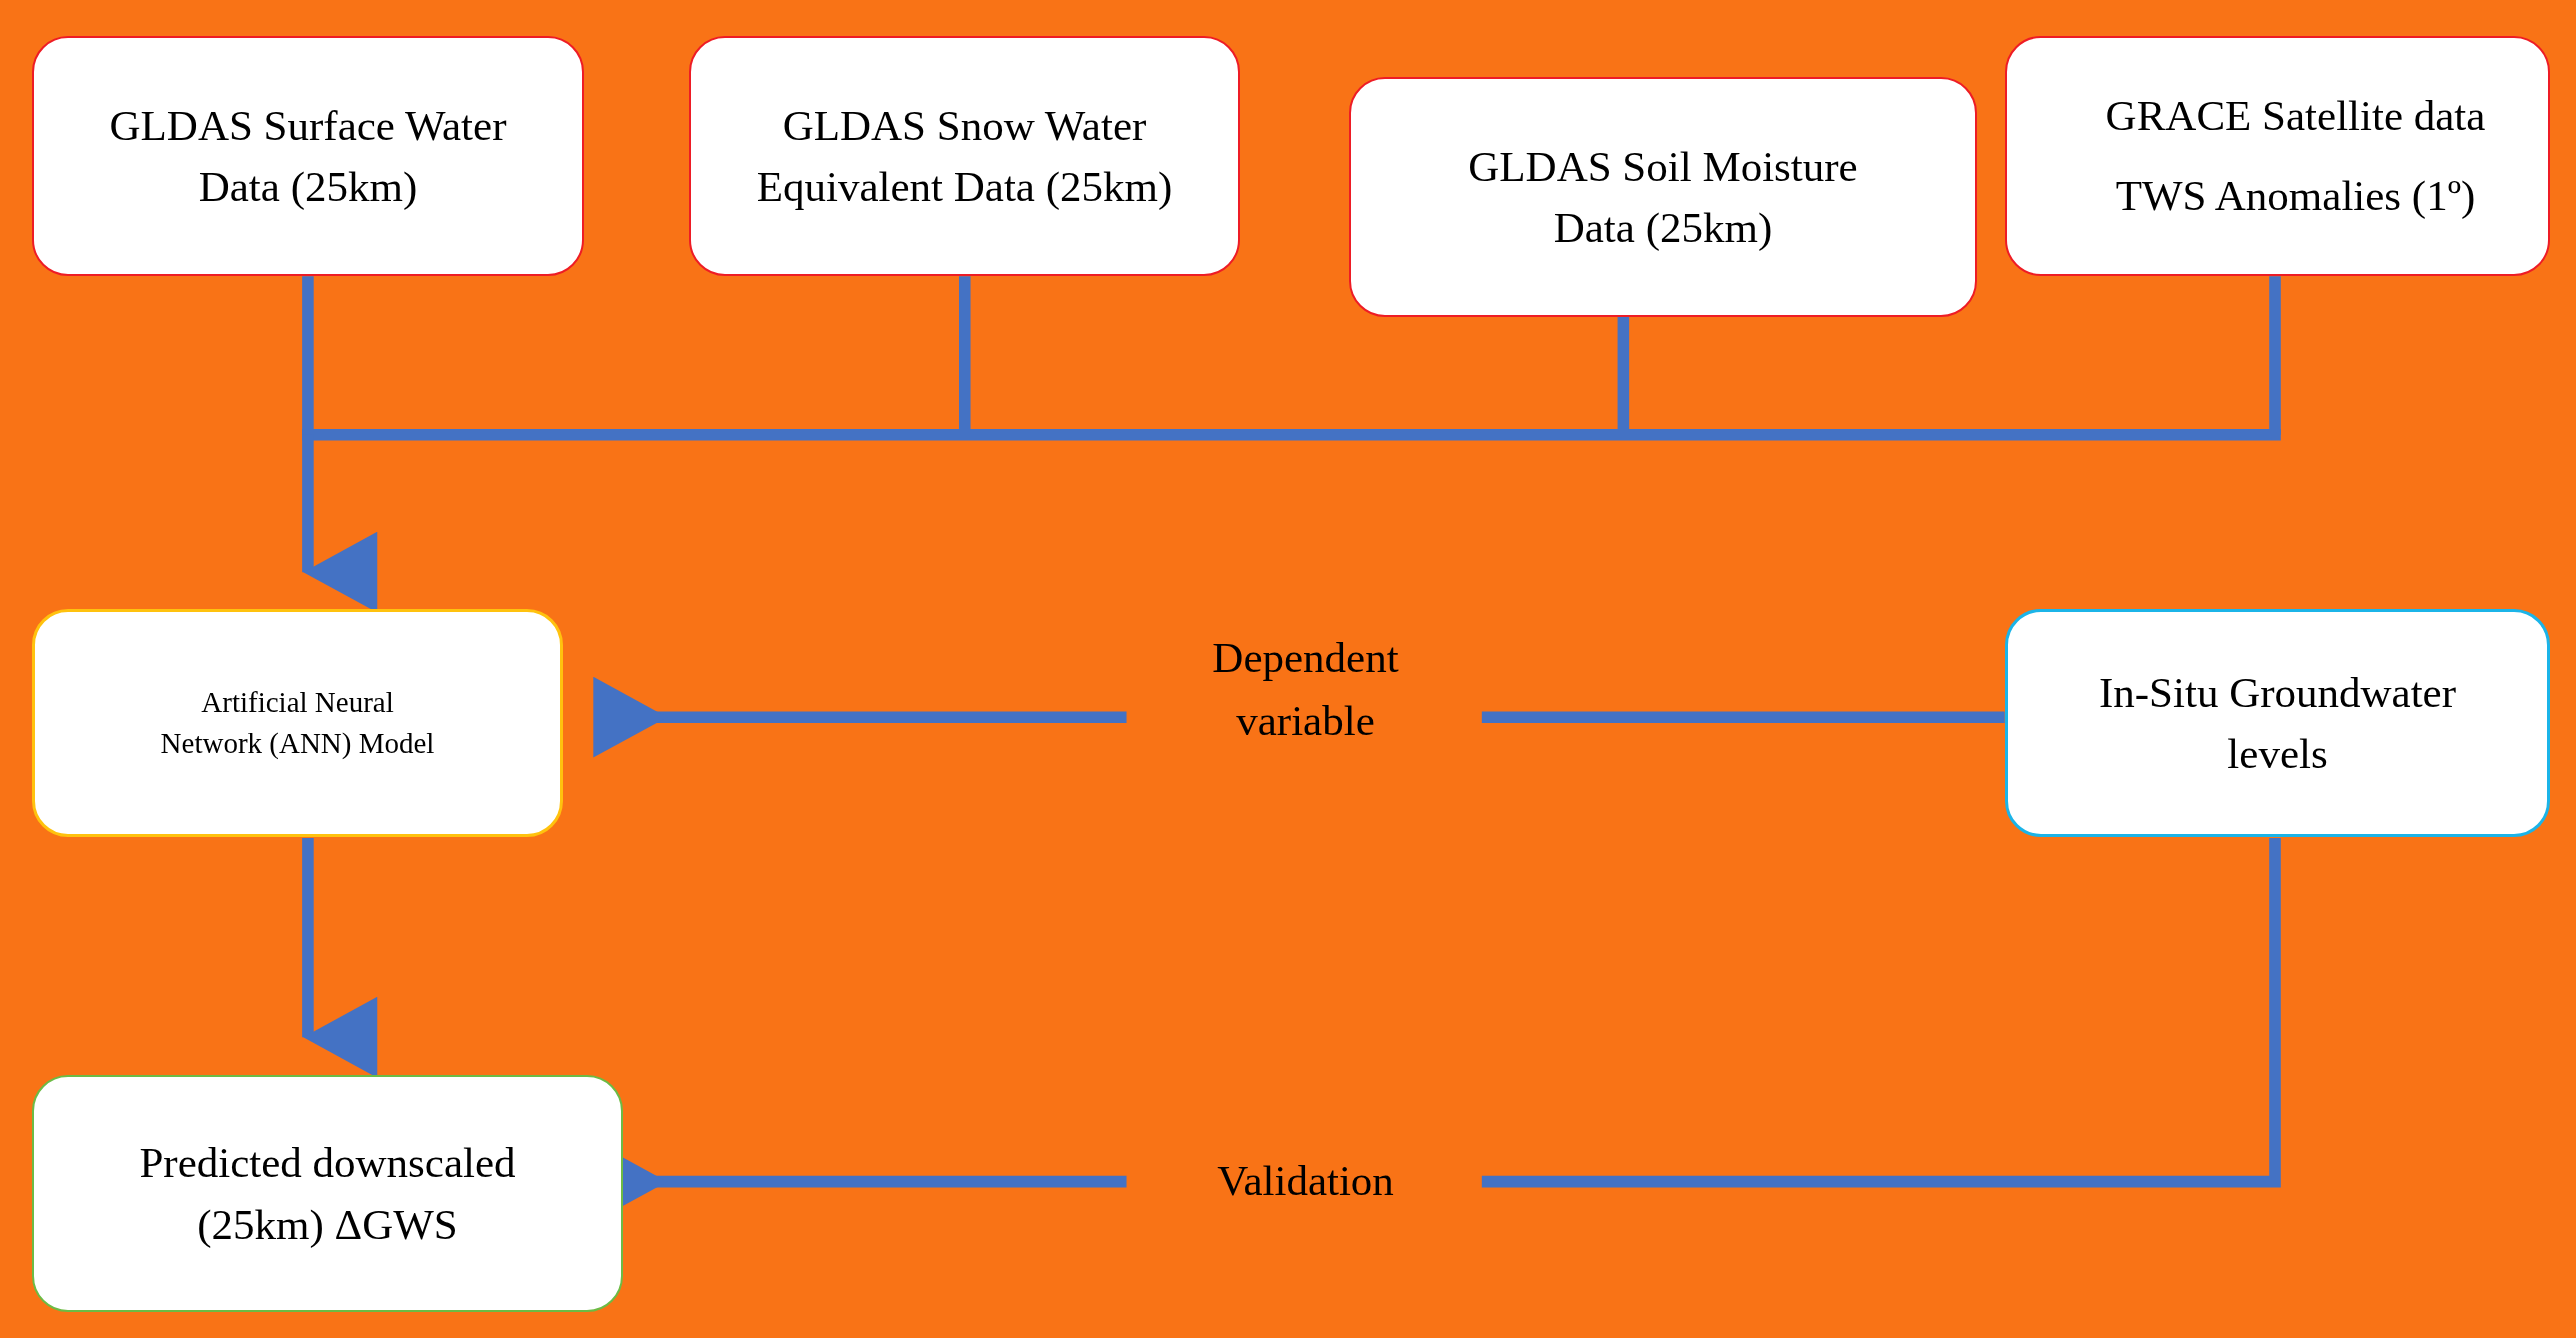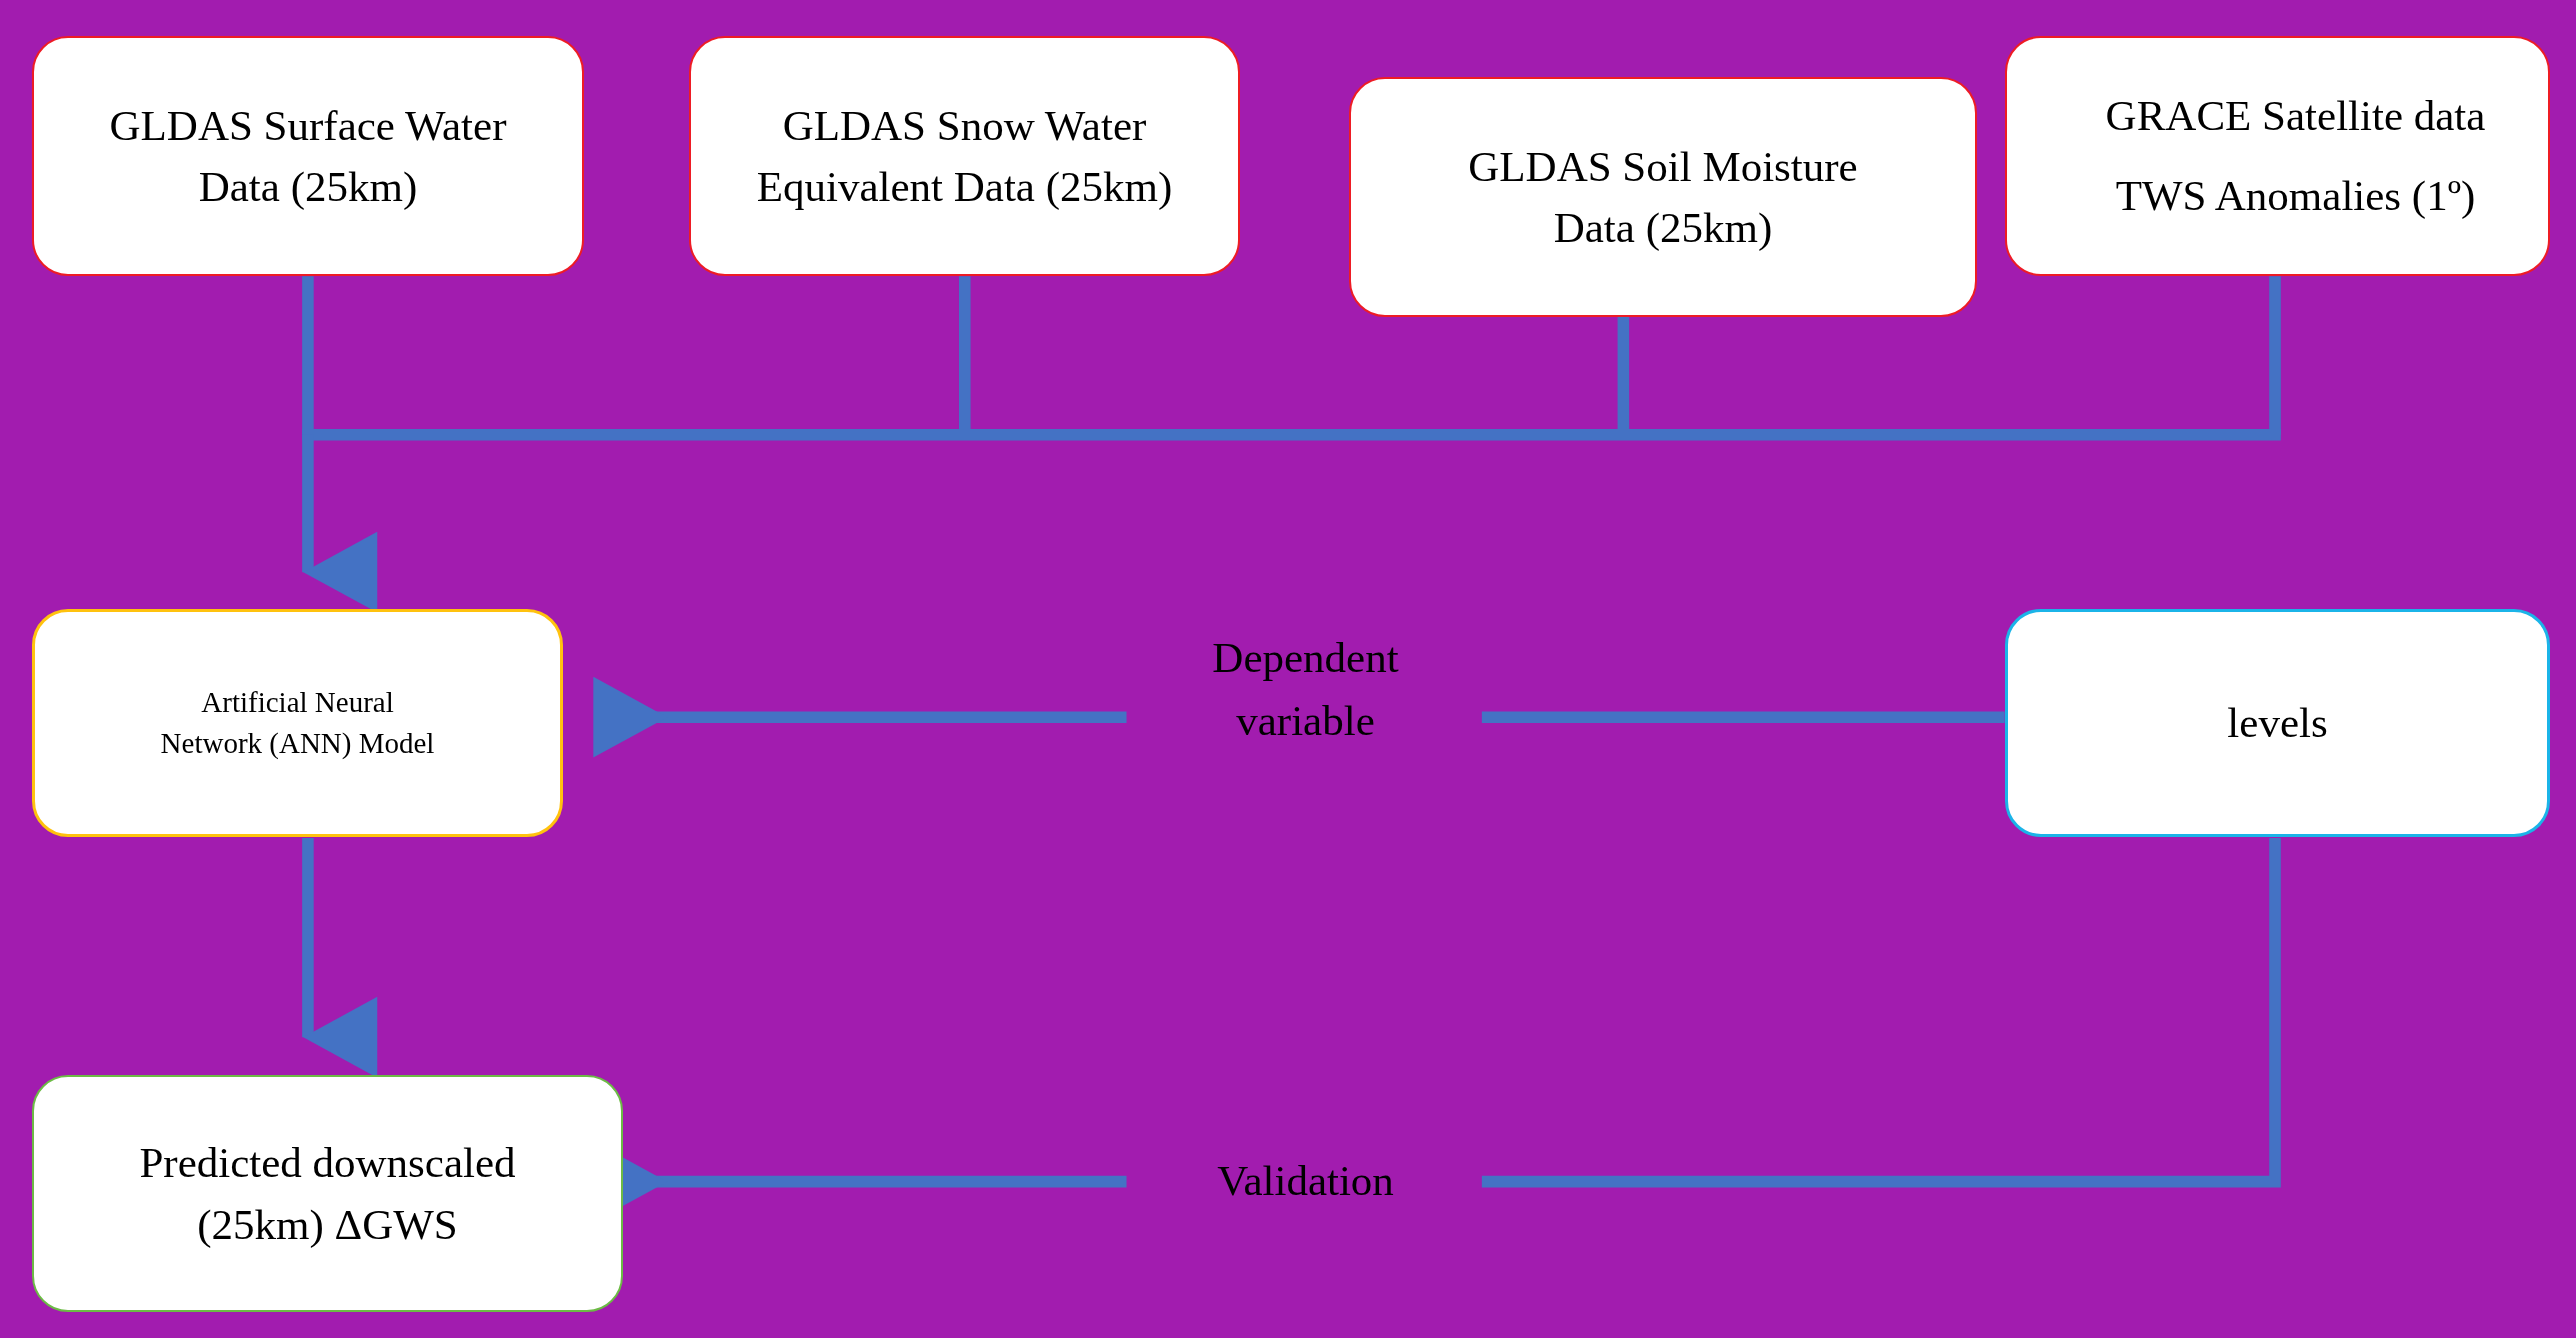--- a/index.html
+++ b/index.html
@@ -8,21 +8,21 @@
     padding: 0;
     background: #ffffff;
   }
   body {
     font-family: "Liberation Serif", "DejaVu Serif", serif;
   }
   #stage {
     position: relative;
     width: 2576px;
     height: 1339px;
-    background: #a21caf;
+    background: #f97316;
     overflow: hidden;
   }
   #flow-svg {
     position: absolute;
     left: 0;
     top: 0;
     width: 2576px;
     height: 1339px;
   }
   .node {
@@ -144,20 +144,21 @@
     <span class="node-line">GRACE Satellite data</span>
     <span class="node-line">TWS Anomalies (1º)</span>
   </div>
 
   <div class="node node-model" style="left:32px; top:609px; width:531px; height:228px;">
     <span class="node-line">Artificial Neural</span>
     <span class="node-line">Network (ANN) Model</span>
   </div>
 
   <div class="node node-observation" style="left:2005px; top:609px; width:545px; height:228px;">
+    <span class="node-line">In-Situ Groundwater</span>
     <span class="node-line">levels</span>
   </div>
 
   <div class="node node-output" style="left:32px; top:1075px; width:591px; height:237px;">
     <span class="node-line">Predicted downscaled</span>
     <span class="node-line">(25km) ΔGWS</span>
   </div>
 
   <div class="edge-label" style="left:1132px; top:622px; width:347px; height:136px;">
     <span>Dependent</span>

